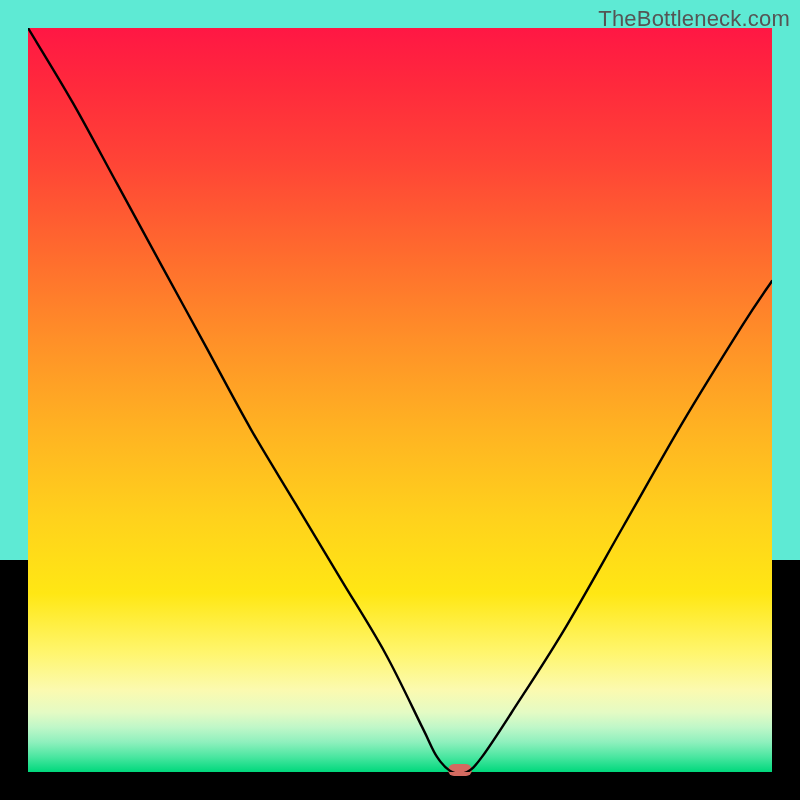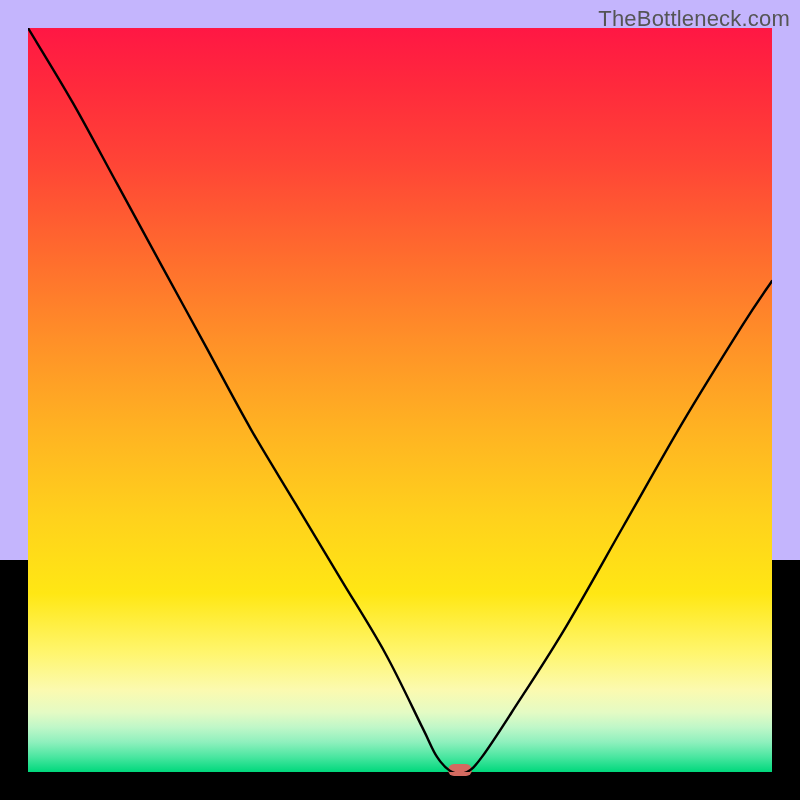--- a/index.html
+++ b/index.html
@@ -8,21 +8,21 @@
     width: 800px;
     height: 800px;
     background: #000;
     overflow: hidden;
     font-family: Arial, Helvetica, sans-serif;
   }
   .frame {
     position: relative;
     width: 800px;
     height: 560px;
-    background: #c4b5fd;
+    background: #5eead4;
   }
   .watermark {
     position: absolute;
     top: 6px;
     right: 10px;
     color: #555;
     font-size: 22px;
     font-weight: 500;
     letter-spacing: 0.2px;
     z-index: 20;

